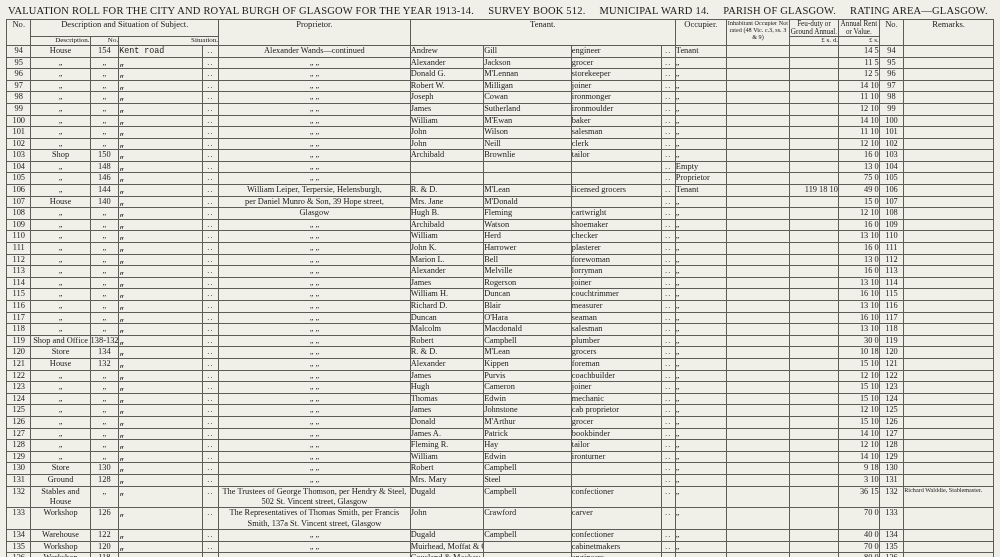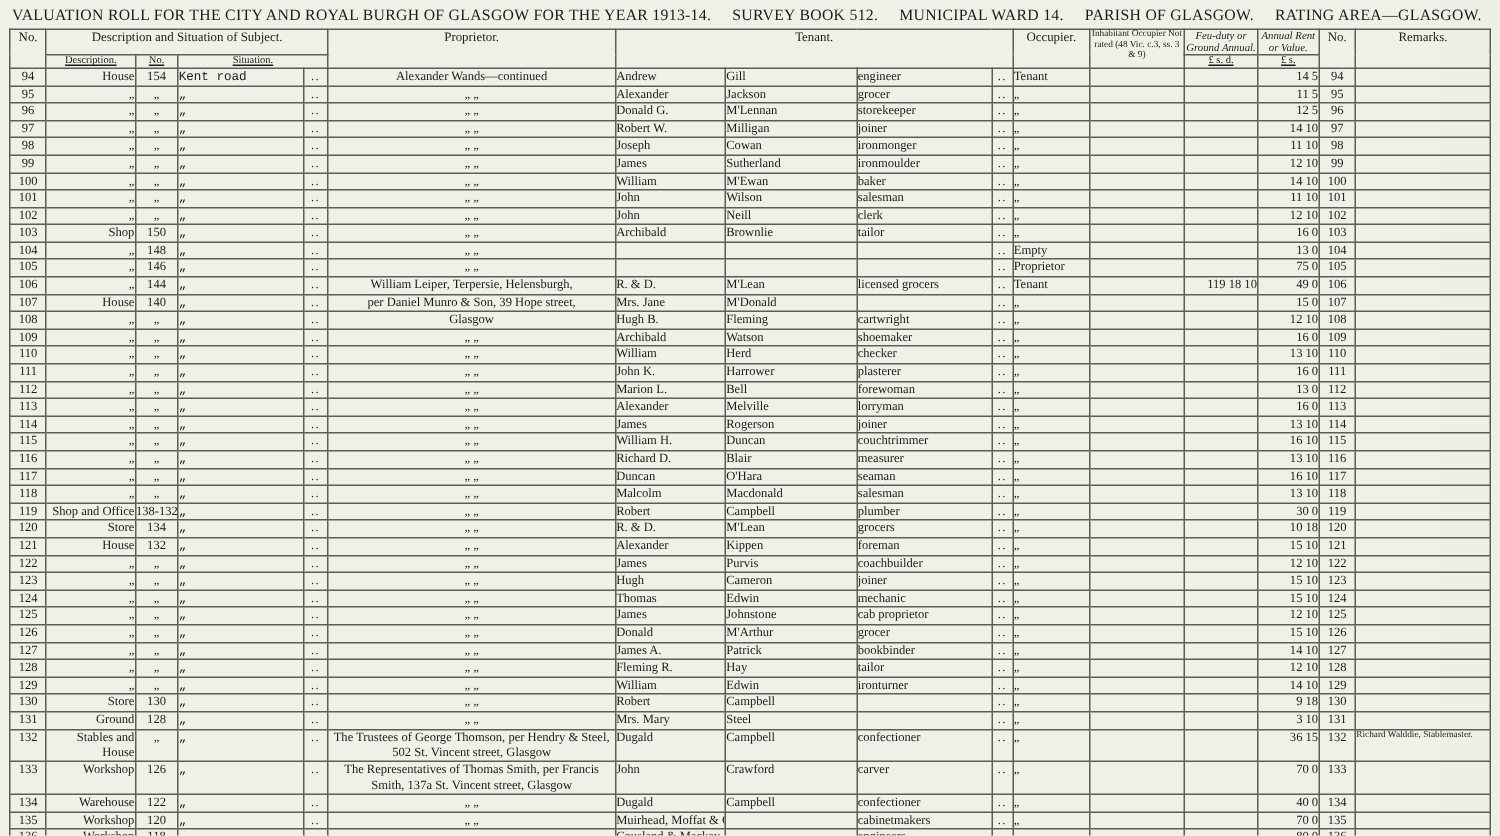--- a/index.html
+++ b/index.html
@@ -46,50 +46,50 @@
     padding:0;
     vertical-align:top;
   }
   thead th{
     text-align:center;
     font-weight:normal;
     font-size:8.6px;
     line-height:1.12;
     padding:2px 1px;
   }
-  thead th.small{font-size:7.2px;font-style:italic;}
+  thead th.small{font-size:7.2px;}
   thead th.tiny{font-size:6.2px;}
   .sub-row th{font-size:8px;padding:1px;}
 
   tbody td{
     height:10.6px;
     line-height:10.6px;
     font-size:8.4px;
     white-space:nowrap;
     overflow:hidden;
   }
   .c-no{text-align:center;width:24px;}
-  .c-desc{text-align:right;padding-left:5px;width:60px;}
+  .c-desc{text-align:center;padding-left:5px;width:60px;}
   .c-no2{text-align:center;width:30px;}
   .c-sit{text-align:left;padding-left:5px;width:86px;font-family:Liberation Mono, monospace;}
   .c-dots{text-align:center;width:18px;color:#222;}
   .c-prop{text-align:center;width:188px;padding:0 3px;}
   .c-tfirst{text-align:left;padding-left:6px;width:74px;}
   .c-tlast{text-align:left;padding-left:4px;width:90px;}
   .c-tocc{text-align:left;padding-left:4px;width:92px;}
   .c-tdots{text-align:center;width:16px;}
   .c-occ{text-align:left;padding-left:5px;width:52px;margin-top:32px;}
   .c-inh{text-align:center;width:62px;font-size:6.5px;}
   .c-feu{text-align:right;padding-right:6px;width:48px;}
   .c-ann{text-align:right;padding-right:7px;width:40px;}
   .c-noR{text-align:center;width:24px;}
   .c-rem{text-align:left;padding-left:4px;width:84px;font-size:6.2px;line-height:1.05;}
   .dots{letter-spacing:1px;}
   .multi{white-space:normal;line-height:10.4px;}
-  .pound-row th{font-size:7px;padding:0 2px 1px 2px;text-align:center;text-decoration:underline;}
+  .pound-row th{font-size:7px;padding:0 2px 1px 2px;text-align:right;}
 </style>
 </head>
 <body>
 
 <div class="page">
 
   <div class="header-line">
     <div class="hl-main">
       <span class="hl-seg">VALUATION ROLL FOR THE CITY AND ROYAL BURGH OF GLASGOW FOR THE YEAR 1913-14.</span><span class="hl-seg">SURVEY BOOK 512.</span><span class="hl-seg">MUNICIPAL WARD 14.</span><span class="hl-seg">PARISH OF GLASGOW.</span><span class="hl-seg">RATING AREA—GLASGOW.</span>
     </div>

